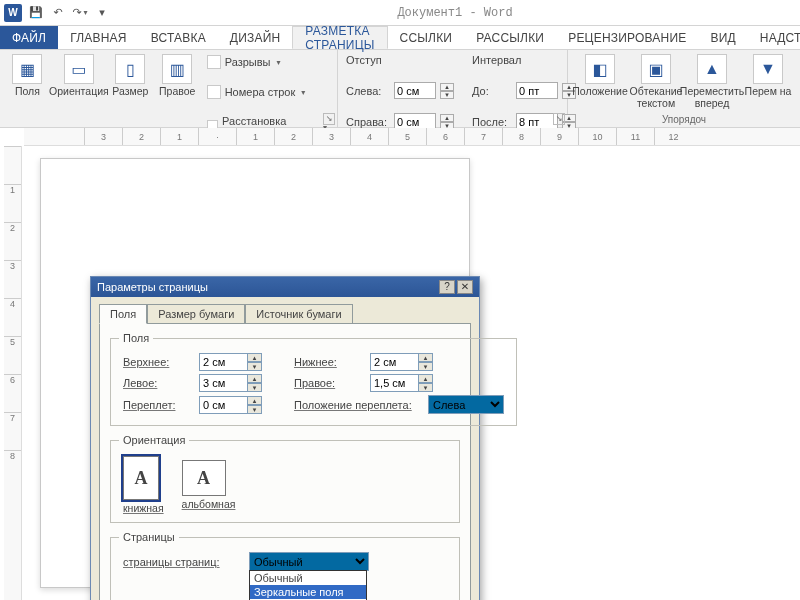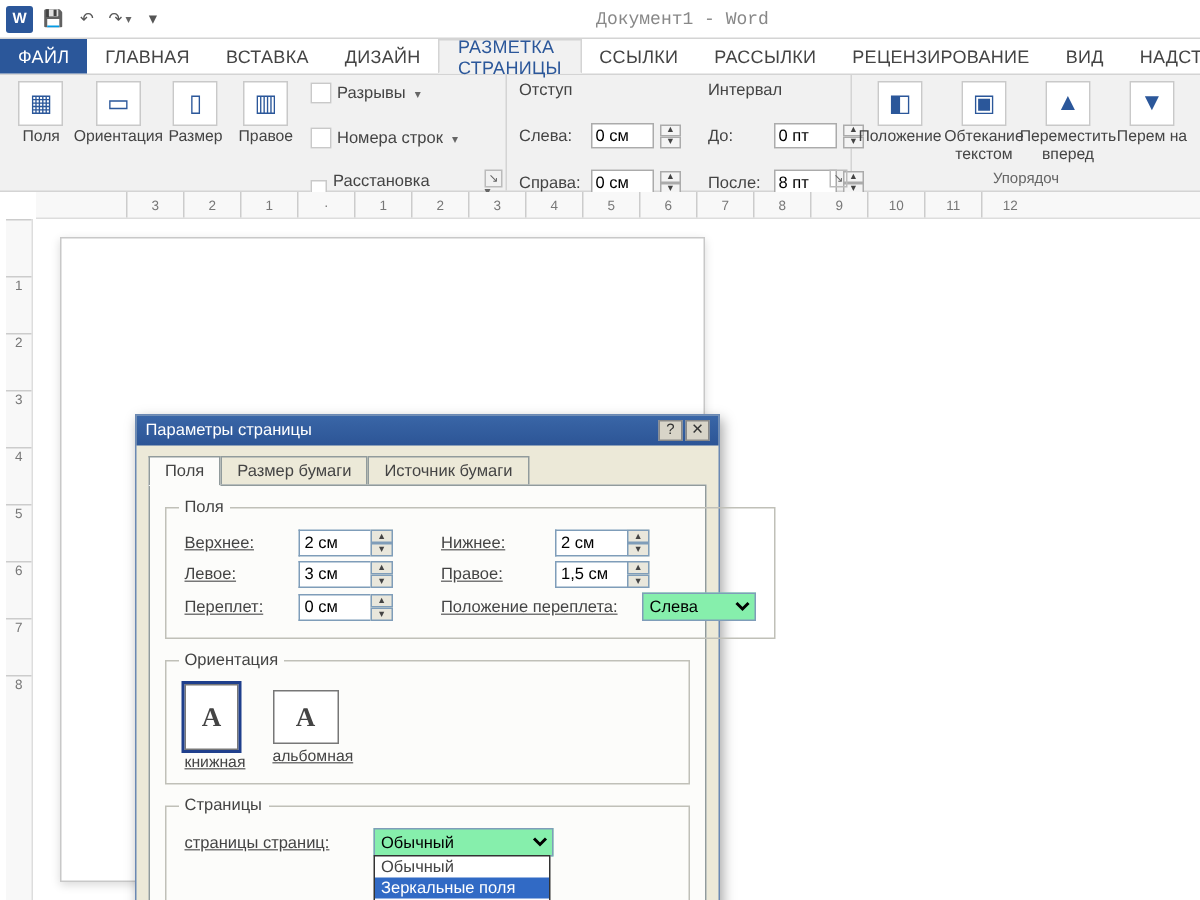--- a/index.html
+++ b/index.html
@@ -51,21 +51,21 @@
   .dlg-body { margin:0 8px 8px 8px; border:1px solid #919b9c; background:#fcfcfa; padding:8px 10px 10px 10px; position:relative;}
   fieldset { border:1px solid #c0c0b8; margin:0 0 8px 0; padding:6px 8px 8px 8px;}
   legend { padding:0 4px; font-size:11px;}
   .row { display:flex; align-items:center; gap:6px; margin:3px 4px;}
   .lbl2 { width:70px; }
   .underlined { text-decoration:underline; text-decoration-color:#777;}
   .numbox { display:flex; }
   .numbox input{ width:48px; height:18px; border:1px solid #7f9db9; border-right:none; font-size:11px; padding:0 3px; background:#fff;}
   .numbox .sp { width:15px; display:flex; flex-direction:column;}
   .numbox .sp div{flex:1; border:1px solid #7f9db9; background:#e9e7dc; font-size:7px; text-align:center; line-height:7px; cursor:pointer;}
-  select.win { height:19px; border:1px solid #7f9db9; background:#86efac; font-size:11px;}
+  select.win { height:19px; border:1px solid #7f9db9; background:#0369a1; font-size:11px;}
   .orient { display:flex; gap:18px; padding:4px 0 0 4px;}
   .orient-opt { text-align:center; cursor:pointer;}
   .orient-opt .box{ width:44px; height:36px; border:1px solid #777; background:#fff; display:flex; align-items:center; justify-content:center; font-size:18px; font-weight:bold; font-family:"Times New Roman",serif;}
   .orient-opt.sel .box{ outline:2px solid #1f3f8c;}
   .orient-opt .cap{ font-size:10.5px; margin-top:2px;}
   .combo-wrap { position:relative; display:inline-block;}
   .combo-wrap select{ width:120px;}
   .dropdown-list { position:absolute; left:0; top:18px; width:118px; border:1px solid #333; background:#fff; z-index:5; font-size:11px;}
   .dropdown-list div{ padding:1px 4px; cursor:pointer;}
   .dropdown-list div.sel{ background:#316ac5; color:#fff;}

